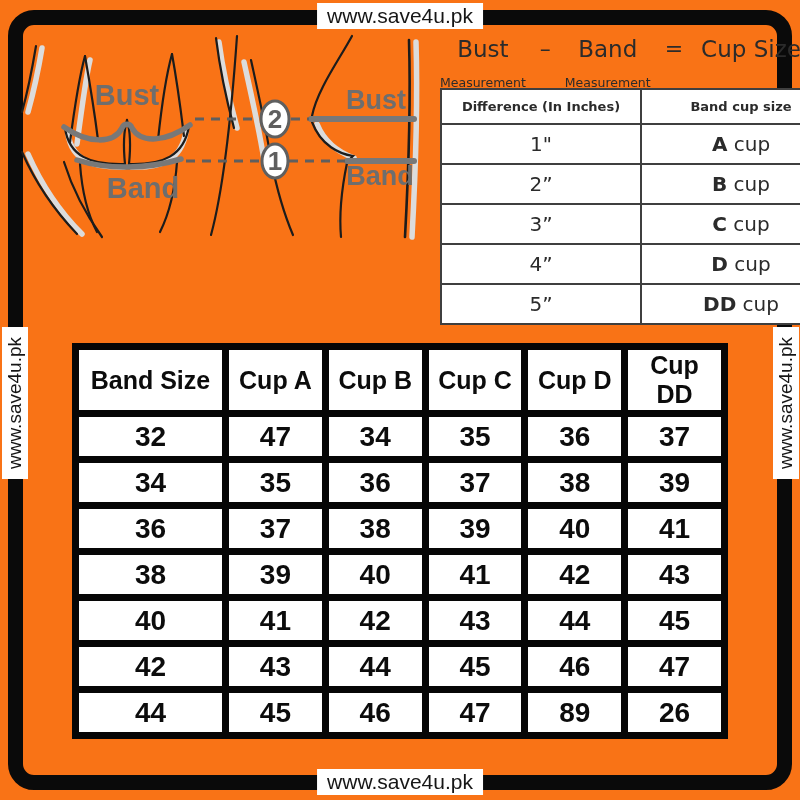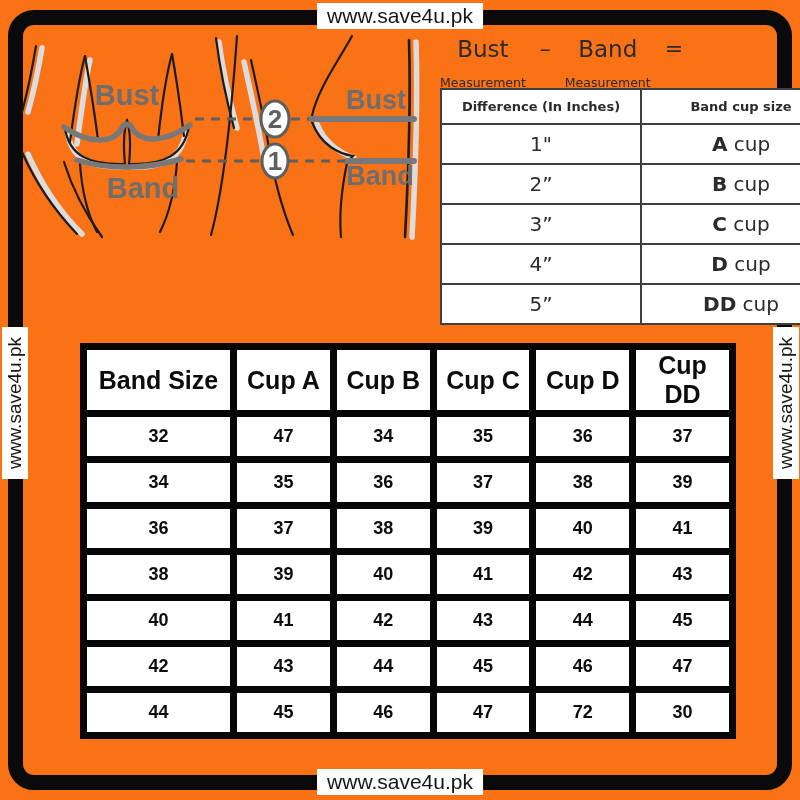--- a/index.html
+++ b/index.html
@@ -43,25 +43,25 @@
   .diff-table{position:absolute;left:440px;top:88px;width:402px;border-collapse:collapse;
               font-family:"DejaVu Sans","Liberation Sans",sans-serif;color:#2b2b2b;
               table-layout:fixed;}
   .diff-table td,.diff-table th{border:2px solid #3f3f3f;text-align:center;background:#fff;}
   .diff-table th{height:31px;font-size:13px;font-weight:bold;}
   .diff-table td{height:36px;font-size:20px;}
   .cup-letter{font-weight:bold;}
 
   
   .size-table{position:absolute;left:72px;top:343px;width:656px;border-collapse:collapse;
-              table-layout:fixed;color:#0c0c0c;margin-left:8px;}
+              table-layout:fixed;color:#0c0c0c;}
   .size-table th,.size-table td{border:7px solid #060606;background:#fff;text-align:center;
               font-weight:bold;}
   .size-table th{height:56px;font-size:25px;}
-  .size-table td{height:37px;font-size:18px;}
+  .size-table td{height:37px;font-size:28px;}
   .size-table col.band{width:150px;}
 </style>
 </head>
 <body>
 
 <div id="page">
 
   <div class="frame"></div>
 
   <div class="wm wm-top">www.save4u.pk</div>
@@ -132,20 +132,21 @@
     <div class="f-stack">
       <div class="f-main">Bust</div>
       <div class="f-sub">Measurement</div>
     </div>
     <div class="f-op">–</div>
     <div class="f-stack">
       <div class="f-main">Band</div>
       <div class="f-sub">Measurement</div>
     </div>
     <div class="f-op">=</div>
+    <div class="f-res">Cup Size</div>
   </div>
 
   <table class="diff-table">
     <tbody>
         <tr>
       <th>Difference (In Inches)</th>
       <th>Band cup size</th>
     </tr>
     <tr>
       <td>1"</td>
@@ -234,19 +235,19 @@
       <td>44</td>
       <td>45</td>
       <td>46</td>
       <td>47</td>
     </tr>
     <tr>
       <td>44</td>
       <td>45</td>
       <td>46</td>
       <td>47</td>
-      <td>72</td>
-      <td>30</td>
+      <td>89</td>
+      <td>26</td>
     </tr>
   </tbody>
     </table>
 
 </div>
 
 </body></html>

